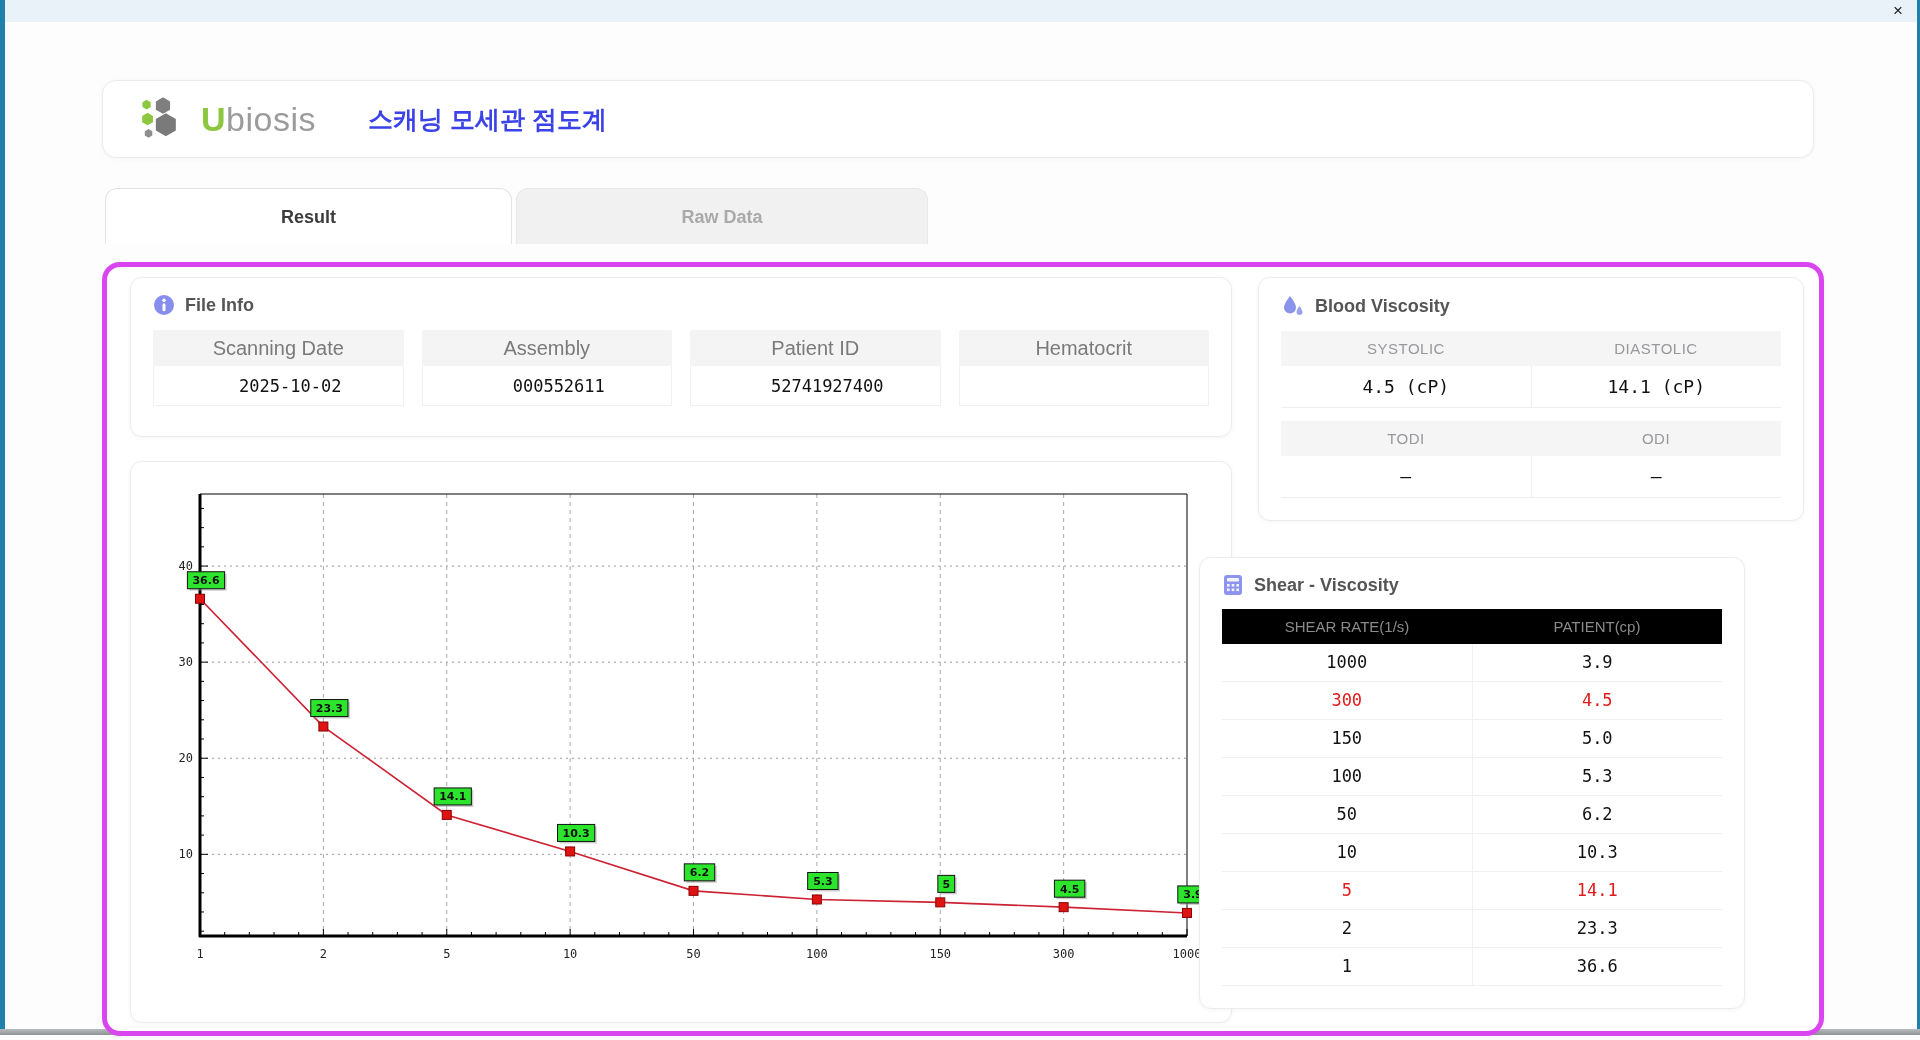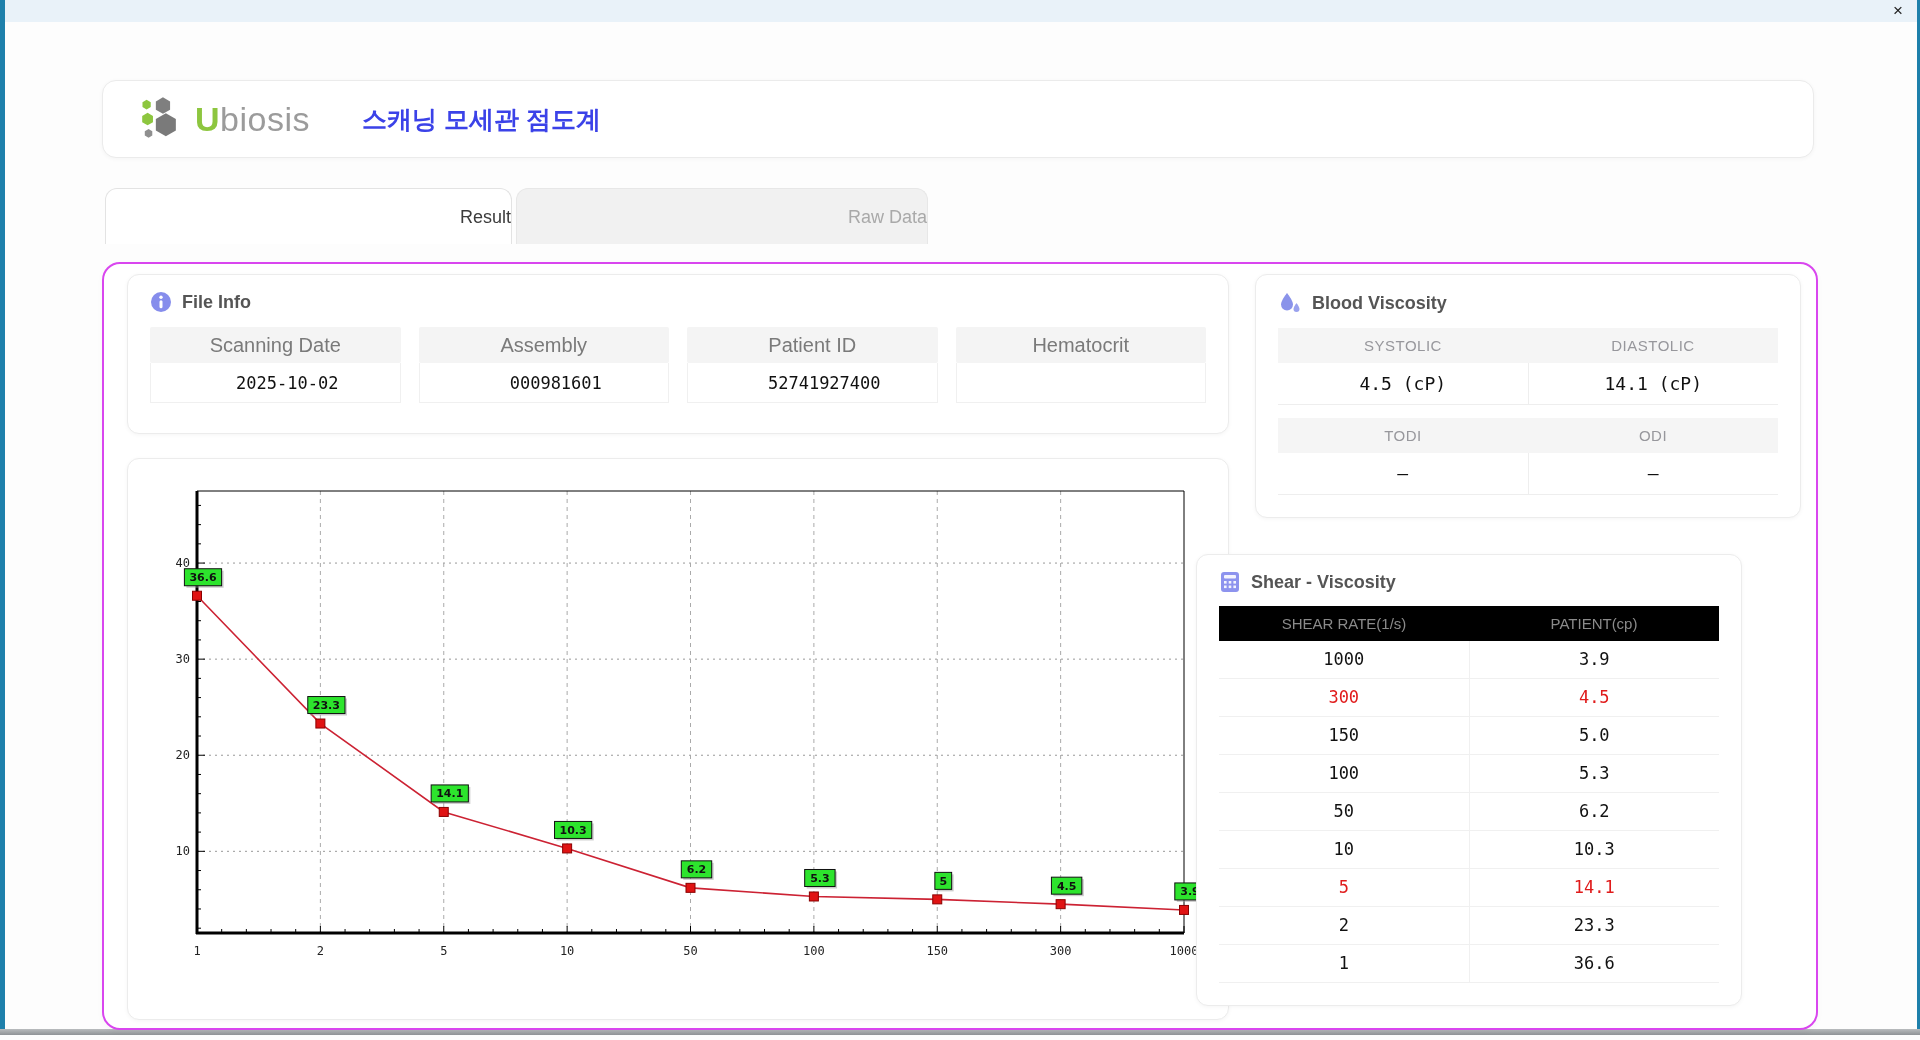--- a/index.html
+++ b/index.html
@@ -13,35 +13,35 @@
   .titlebar{position:absolute;left:5px;right:3px;top:0;height:22px;background:#e9f2f9;}
   .close{position:absolute;right:14px;top:0;height:22px;line-height:21px;font-size:17px;color:#222;cursor:default;}
   .bottom-strip{position:absolute;left:0;right:0;top:1029px;height:6px;background:linear-gradient(#b9bcbe,#8f9396);}
 
   
   .header-card{
     position:absolute;left:102px;top:80px;width:1712px;height:78px;background:#fff;
     border:1px solid #ebebeb;border-radius:14px;box-shadow:0 1px 4px rgba(0,0,0,.04);
     display:flex;align-items:center;padding-left:34px;box-sizing:border-box;
   }
-  .logo{display:flex;align-items:center;gap:8px;justify-content:flex-end;}
+  .logo{display:flex;align-items:center;gap:14px;justify-content:flex-end;}
   .logo-text{font-size:34px;letter-spacing:.5px;}
   .logo-u{color:#8dc63f;font-weight:700;}
   .logo-rest{color:#9b9b9b;font-weight:500;}
   .app-title{margin-left:52px;font-size:25px;font-weight:700;color:#3b42e8;}
 
   
-  .tab{position:absolute;top:188px;height:56px;line-height:56px;text-align:right;
-       font-size:18px;font-weight:400;border-radius:12px 12px 0 0;box-sizing:border-box;cursor:pointer;}
+  .tab{position:absolute;top:188px;height:56px;line-height:56px;text-align:center;
+       font-size:18px;font-weight:700;border-radius:12px 12px 0 0;box-sizing:border-box;cursor:pointer;}
   .tab-active{left:105px;width:407px;background:#fff;border:1px solid #e3e3e3;border-bottom:none;color:#3c3c3c;}
   .tab-inactive{left:516px;width:412px;background:#f1f1f1;border:1px solid #e7e7e7;border-bottom:none;color:#a9a9a9;}
 
   
   .outer-panel{position:absolute;left:102px;top:262px;width:1712px;height:764px;background:#fff;
-    border:2px solid #d946ef;border-radius:18px;box-shadow:0 2px 6px rgba(0,0,0,.03);}
+    border:5px solid #d946ef;border-radius:18px;box-shadow:0 2px 6px rgba(0,0,0,.03);}
 
   .card{position:absolute;background:#fff;border:1px solid #ececec;border-radius:12px;
         box-shadow:0 1px 4px rgba(0,0,0,.045);box-sizing:border-box;padding:16px 22px;}
   .card-title{display:flex;align-items:center;gap:10px;font-size:18px;font-weight:700;color:#555;}
   .card-title svg{flex:0 0 auto;}
 
   .file-info{left:23px;top:10px;width:1102px;height:160px;}
   .fi-cols{display:flex;gap:18px;margin-top:14px;}
   .fi-col{flex:1;}
   .fi-head{height:36px;line-height:36px;background:#f4f4f4;color:#7a7a7a;font-size:20px;text-align:center;border-radius:2px;}
@@ -107,21 +107,21 @@
       </svg>
       <span>File Info</span>
     </div>
     <div class="fi-cols" id="fiCols">
         <div class="fi-col">
           <div class="fi-head">Scanning Date</div>
           <div class="fi-val">2025-10-02</div>
         </div>
         <div class="fi-col">
           <div class="fi-head">Assembly</div>
-          <div class="fi-val">000981601</div>
+          <div class="fi-val">000552611</div>
         </div>
         <div class="fi-col">
           <div class="fi-head">Patient ID</div>
           <div class="fi-val">52741927400</div>
         </div>
         <div class="fi-col">
           <div class="fi-head">Hematocrit</div>
           <div class="fi-val"></div>
         </div>
       </div>

